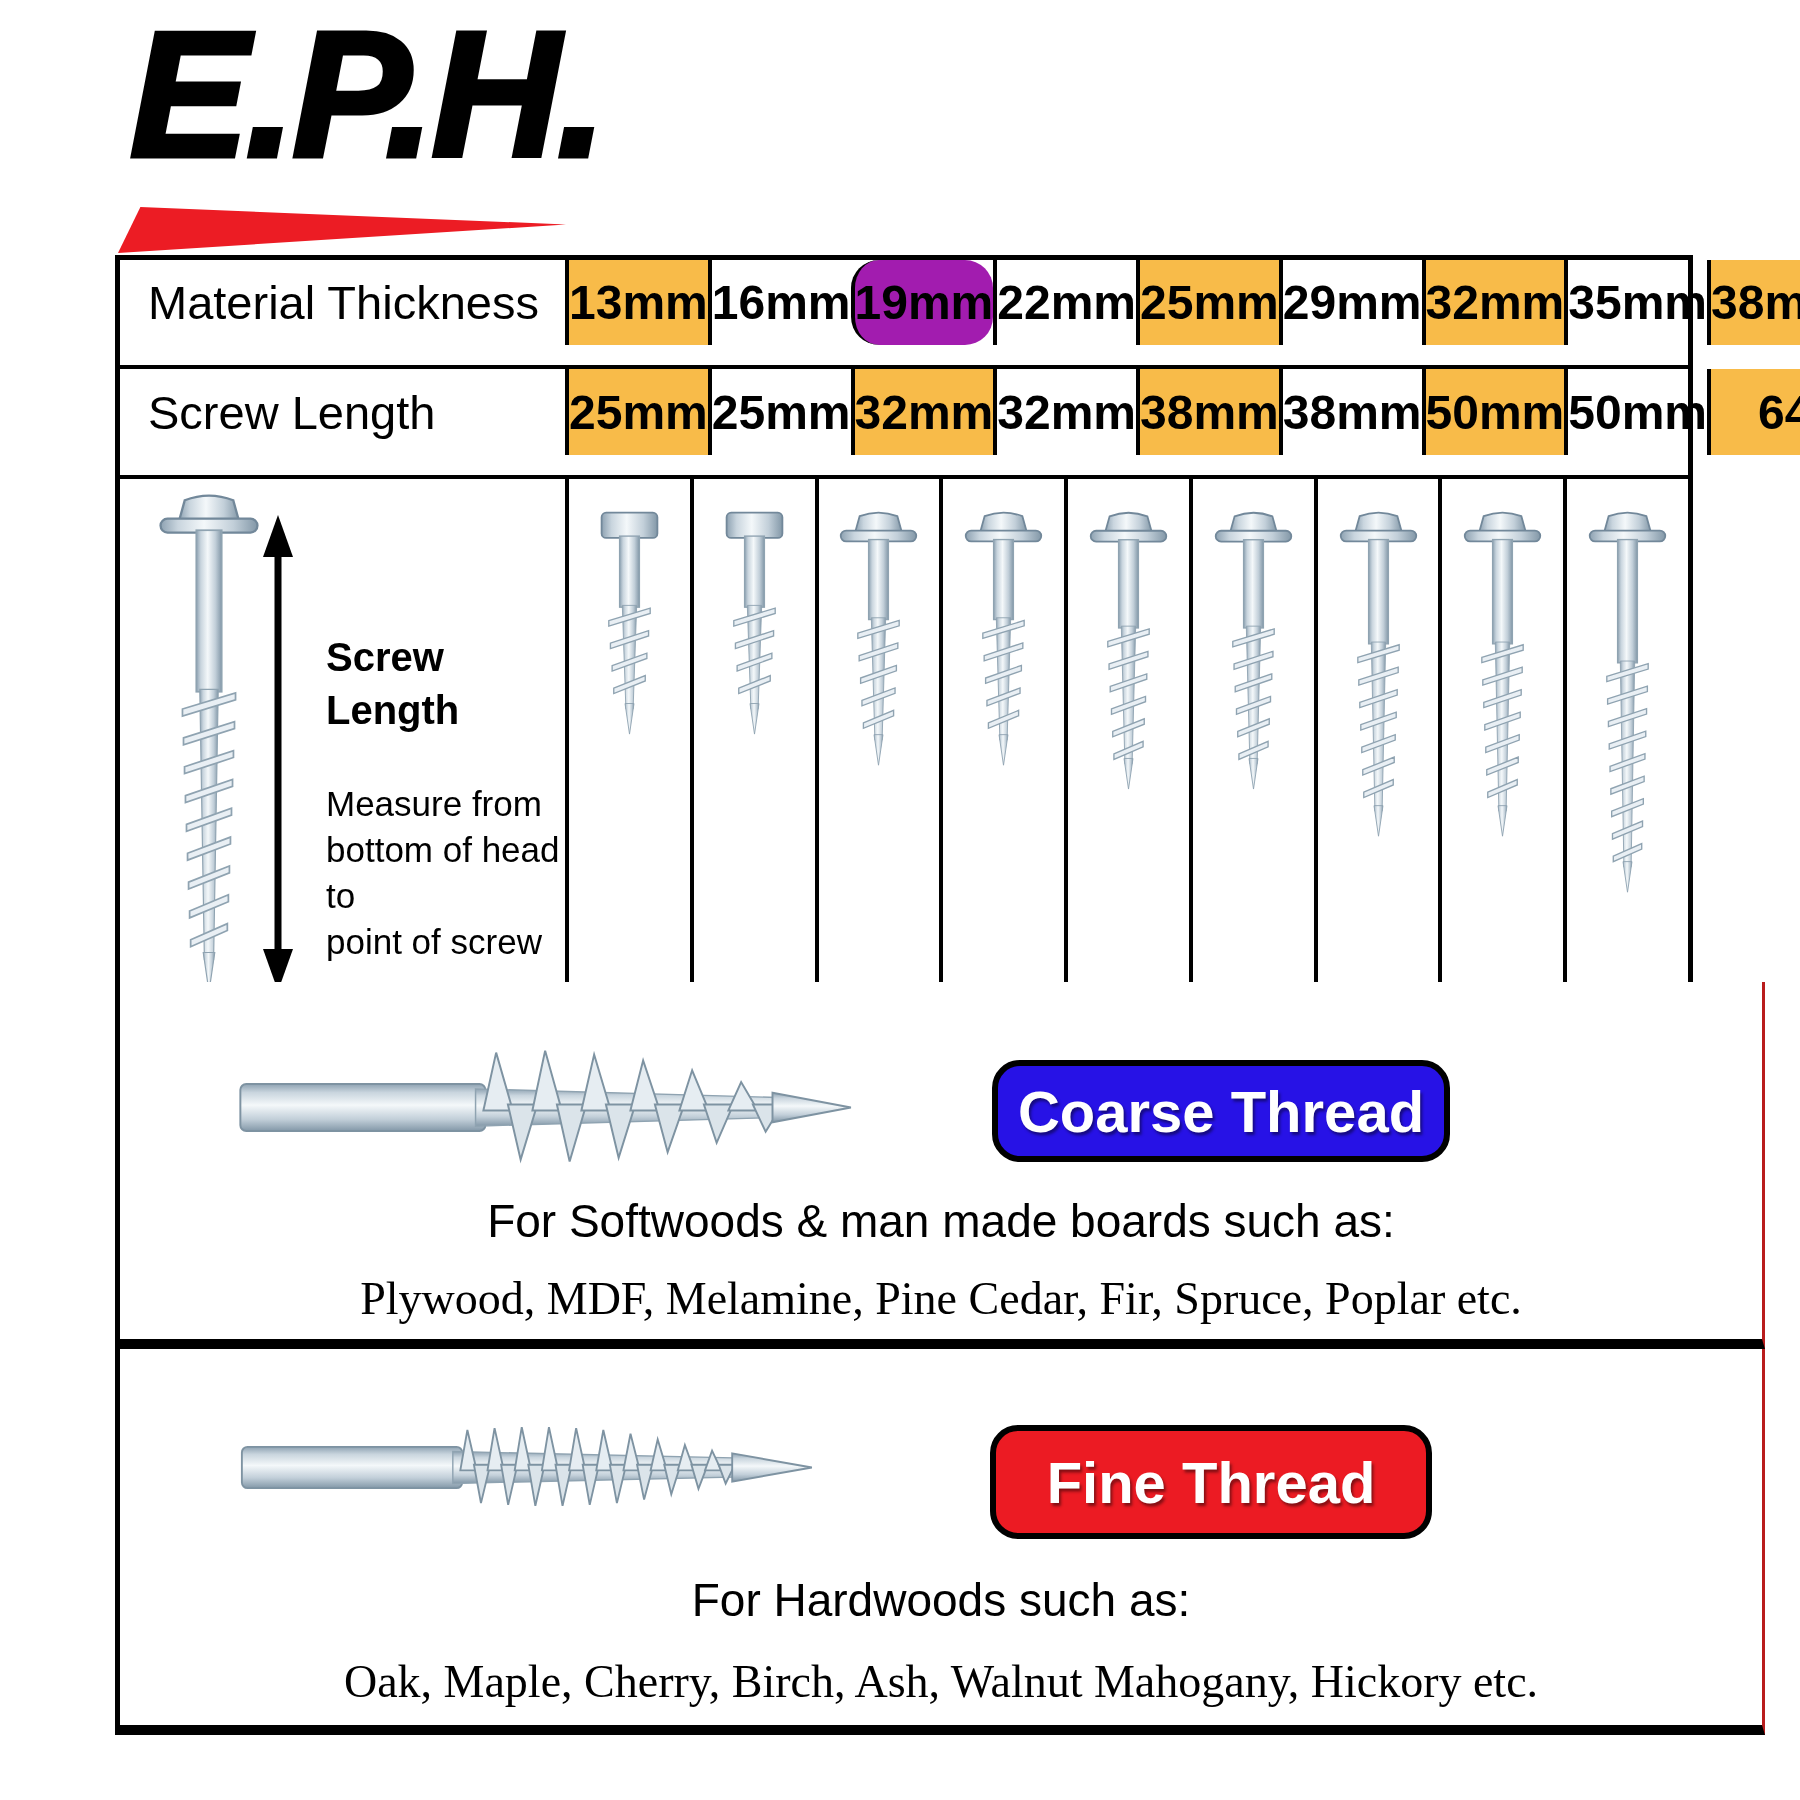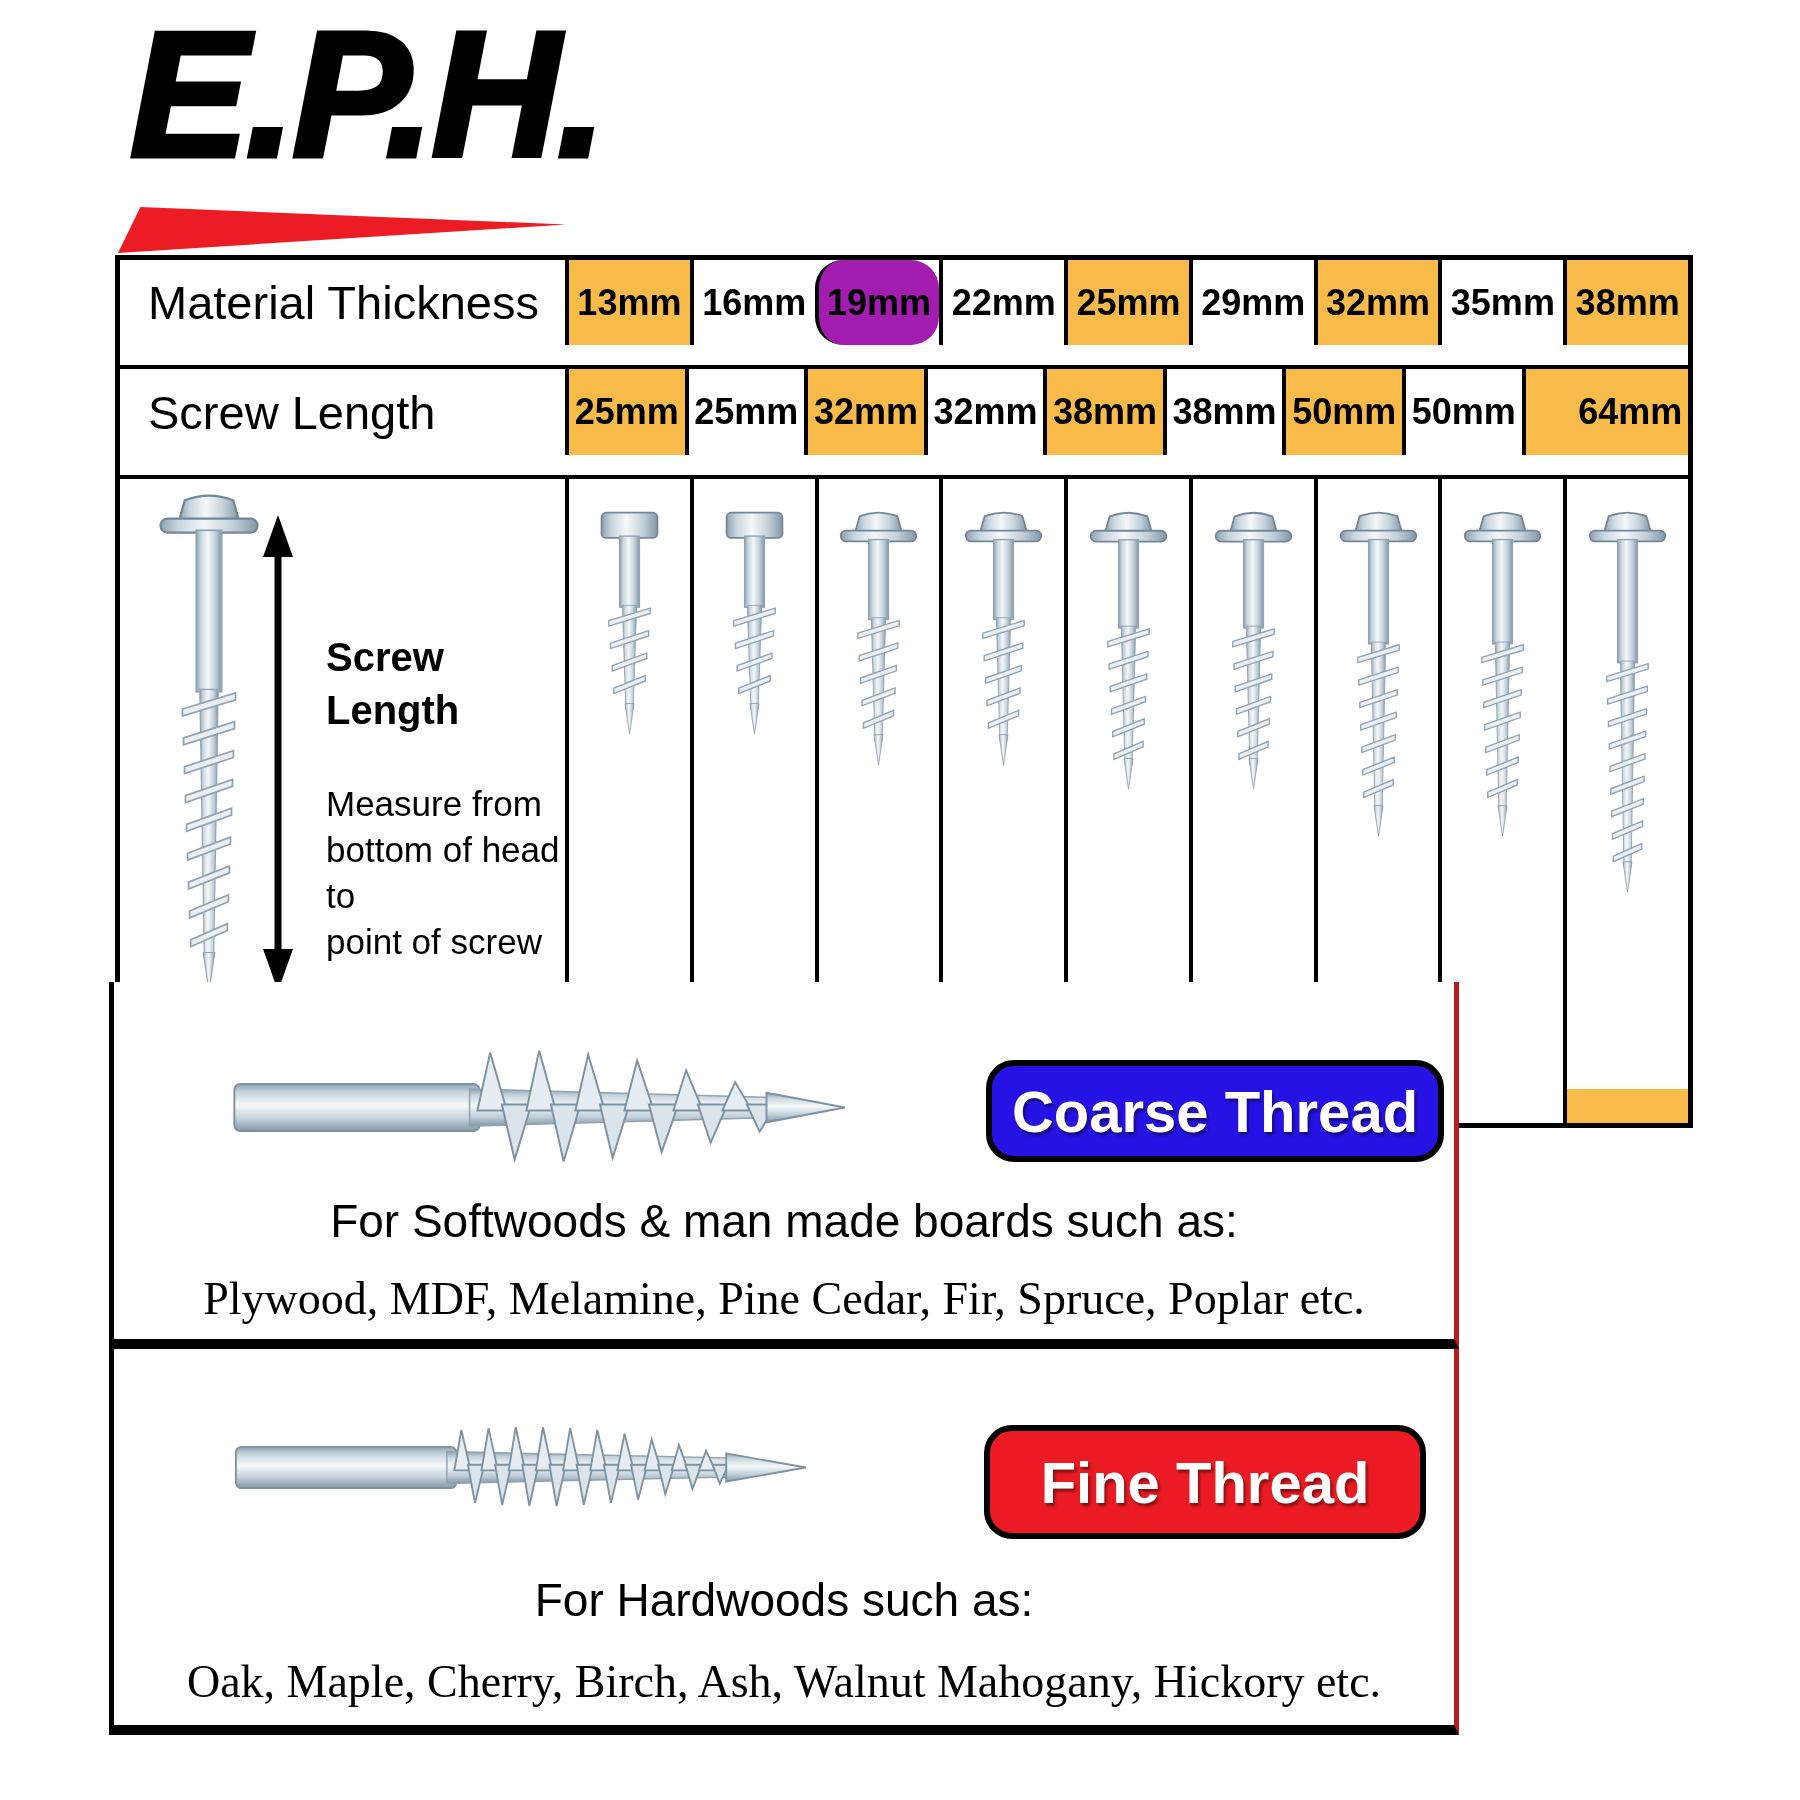--- a/index.html
+++ b/index.html
@@ -23,35 +23,35 @@
     border:5px solid #000; display:flex; flex-direction:column; background:#fff;gap:20px;
   }
   .trow { display:flex; flex:none; }
   .trow + .trow { border-top:4px solid #000; }
   #row-thickness { height:85px; }
   #row-length { height:90px; }
   #row-screws { flex:1; }
   .tcell { border-left:4px solid #000; display:flex; align-items:center; justify-content:center; }
   .tcell:first-child { border-left:none; }
   .label-cell { width:445px; flex:none; justify-content:flex-start; padding-left:28px; font-size:47px; }
-  .val-cell { flex:1; font-size:36px; font-weight:bold; }
+  .val-cell { flex:1; font-size:48px; font-weight:bold; }
   .screw-cell { flex:1; position:relative; align-items:flex-start; justify-content:center; padding-top:30px; }
   .strip { position:absolute; left:0; right:0; bottom:0; height:34px; }
 
   
   .diagram-cell { width:445px; flex:none; position:relative; }
   #big-screw { position:absolute; left:14px; top:12px; }
   #arrow { position:absolute; left:140px; top:36px; }
   .diag-text { position:absolute; left:206px; top:152px; width:236px; font-size:35px; line-height:1.32; }
   .diag-title { font-size:40px; font-weight:bold; margin-bottom:44px; }
 
   
   .section {
-    position:absolute; left:109px; width:1350px; background:#fff;
-    border-left:5px solid #000; border-right:5px solid #b91c1c; border-bottom:10px solid #000;
+    position:absolute; left:115px; width:1650px; background:#fff;
+    border-left:5px solid #000; border-right:3px solid #b91c1c; border-bottom:10px solid #000;
   }
   #coarse-section { top:982px; height:367px; }
   #fine-section   { top:1349px; height:386px; }
 
   .hscrew { position:absolute; }
   #coarse-screw { left:118px; top:52px; }
   #fine-screw   { left:120px; top:48px; }
 
   .badge {
     position:absolute; border:6px solid #000; border-radius:28px;

